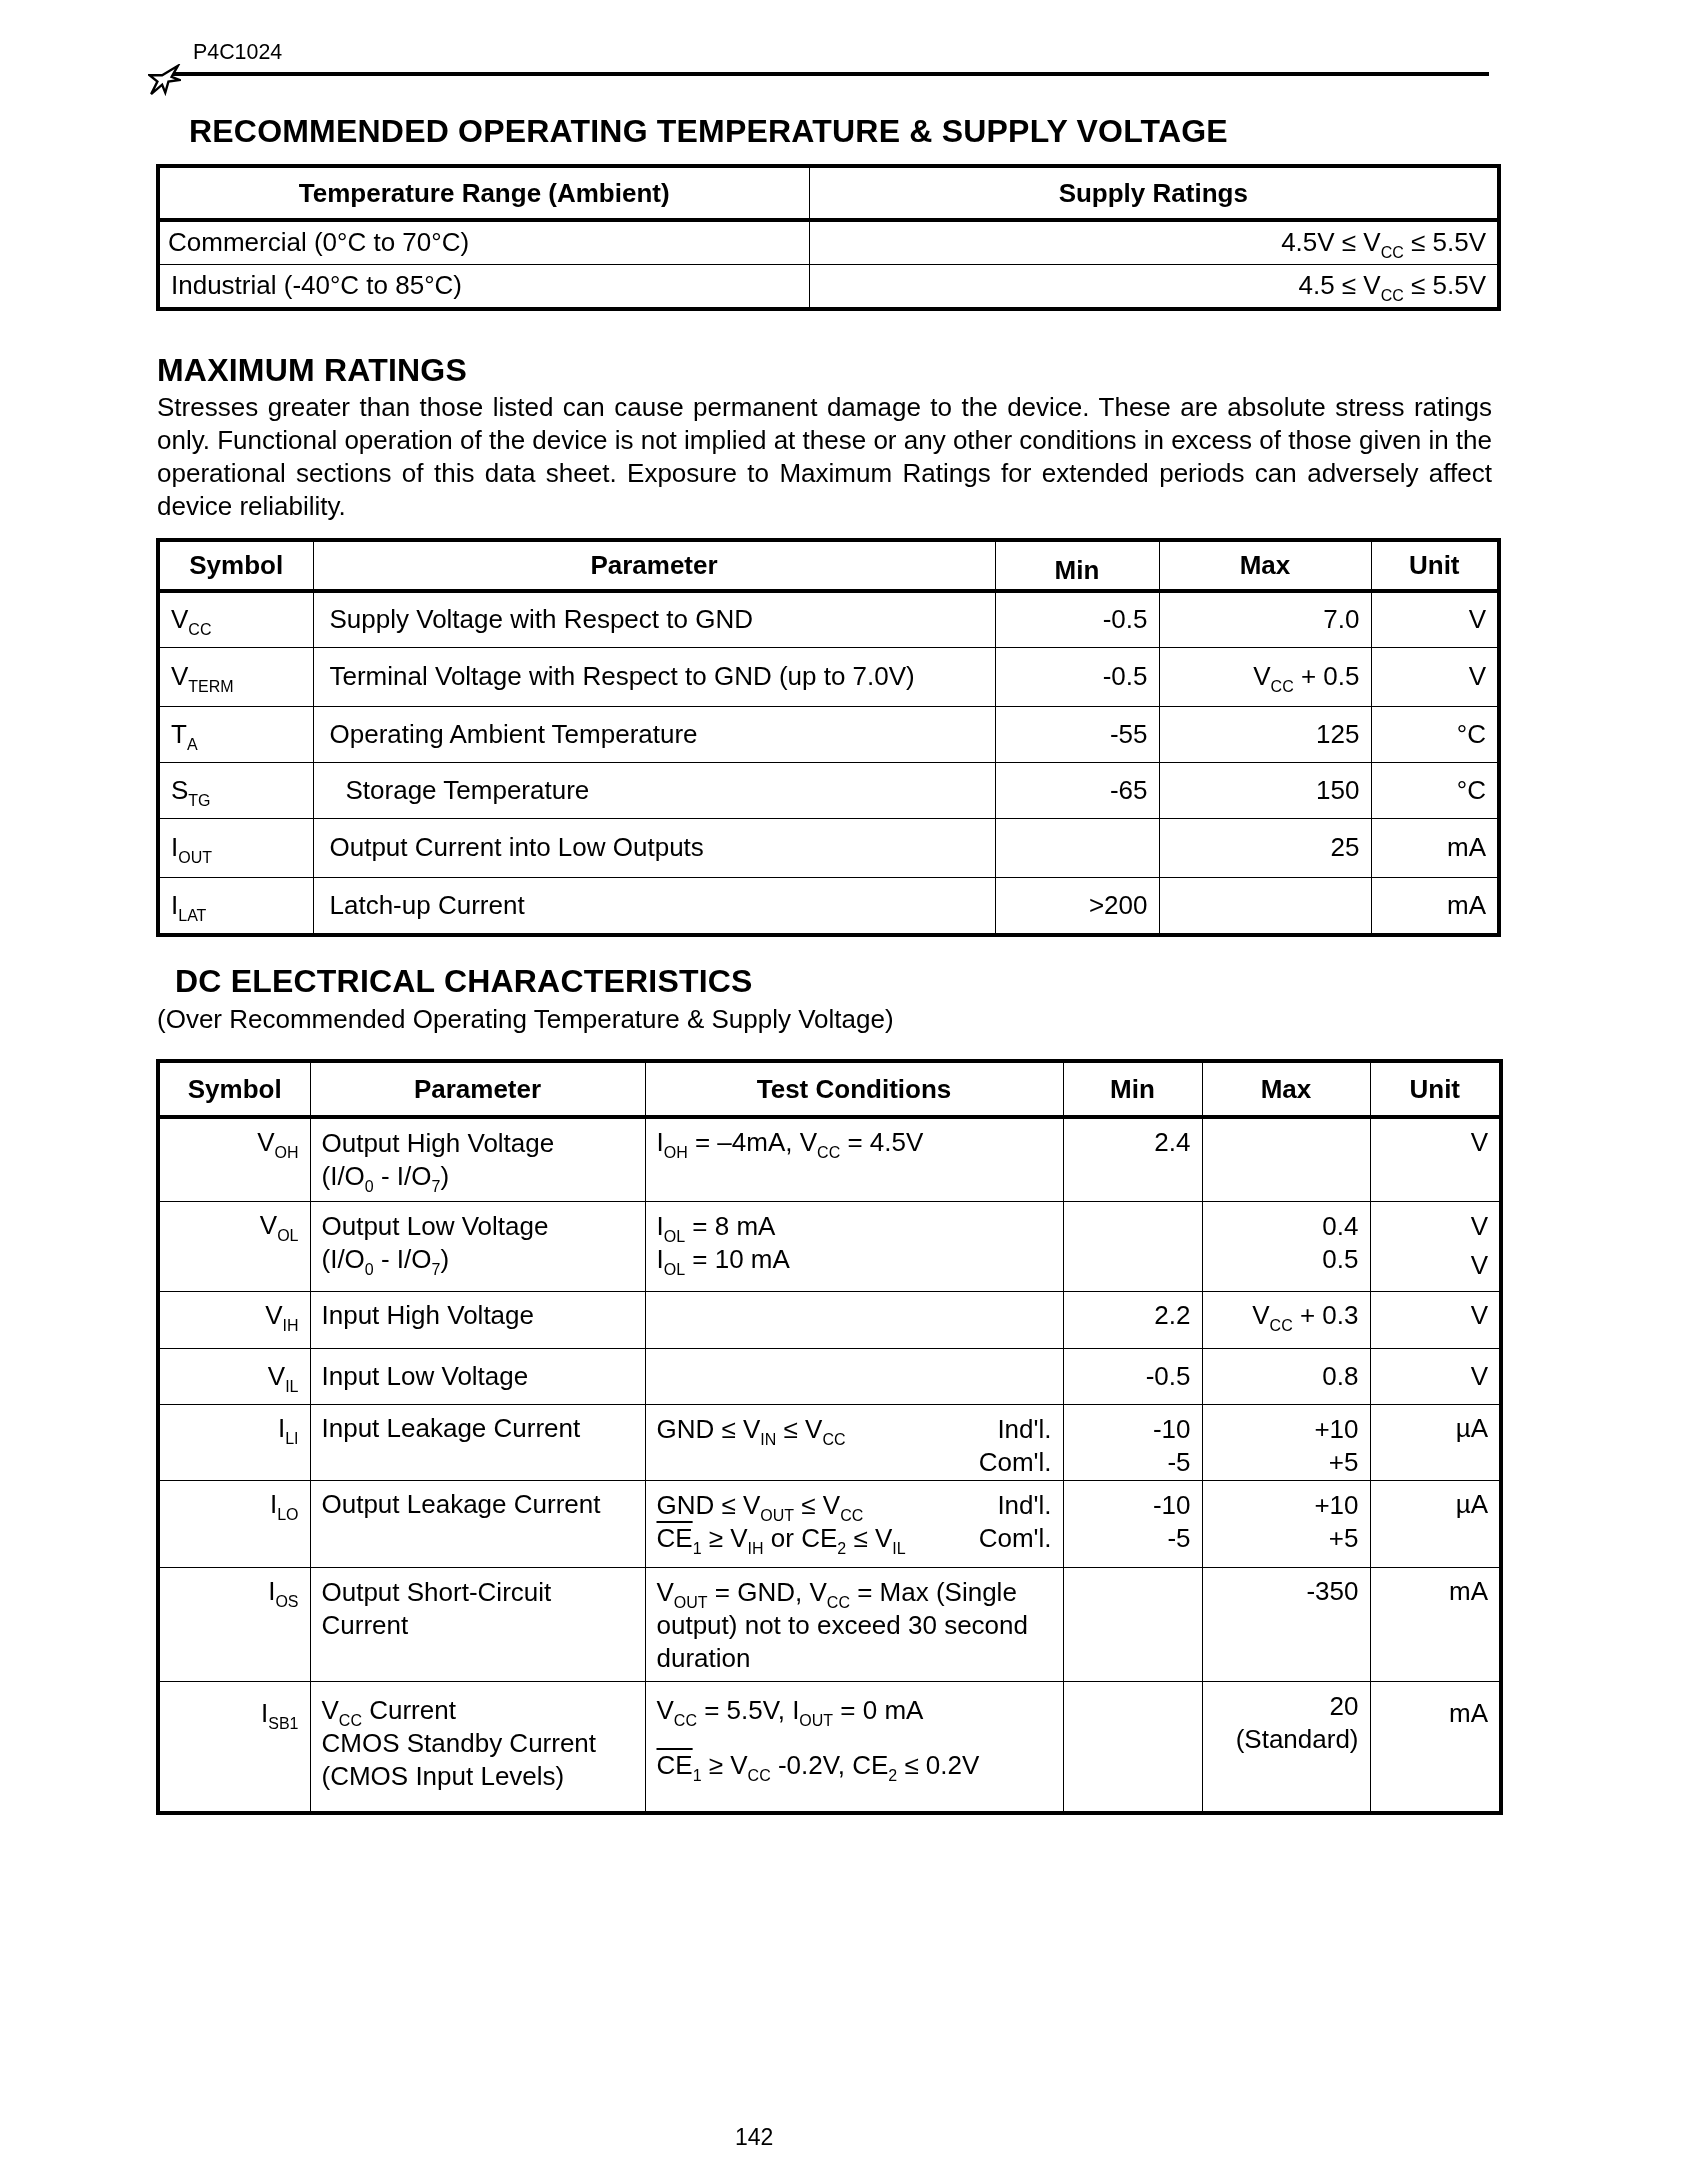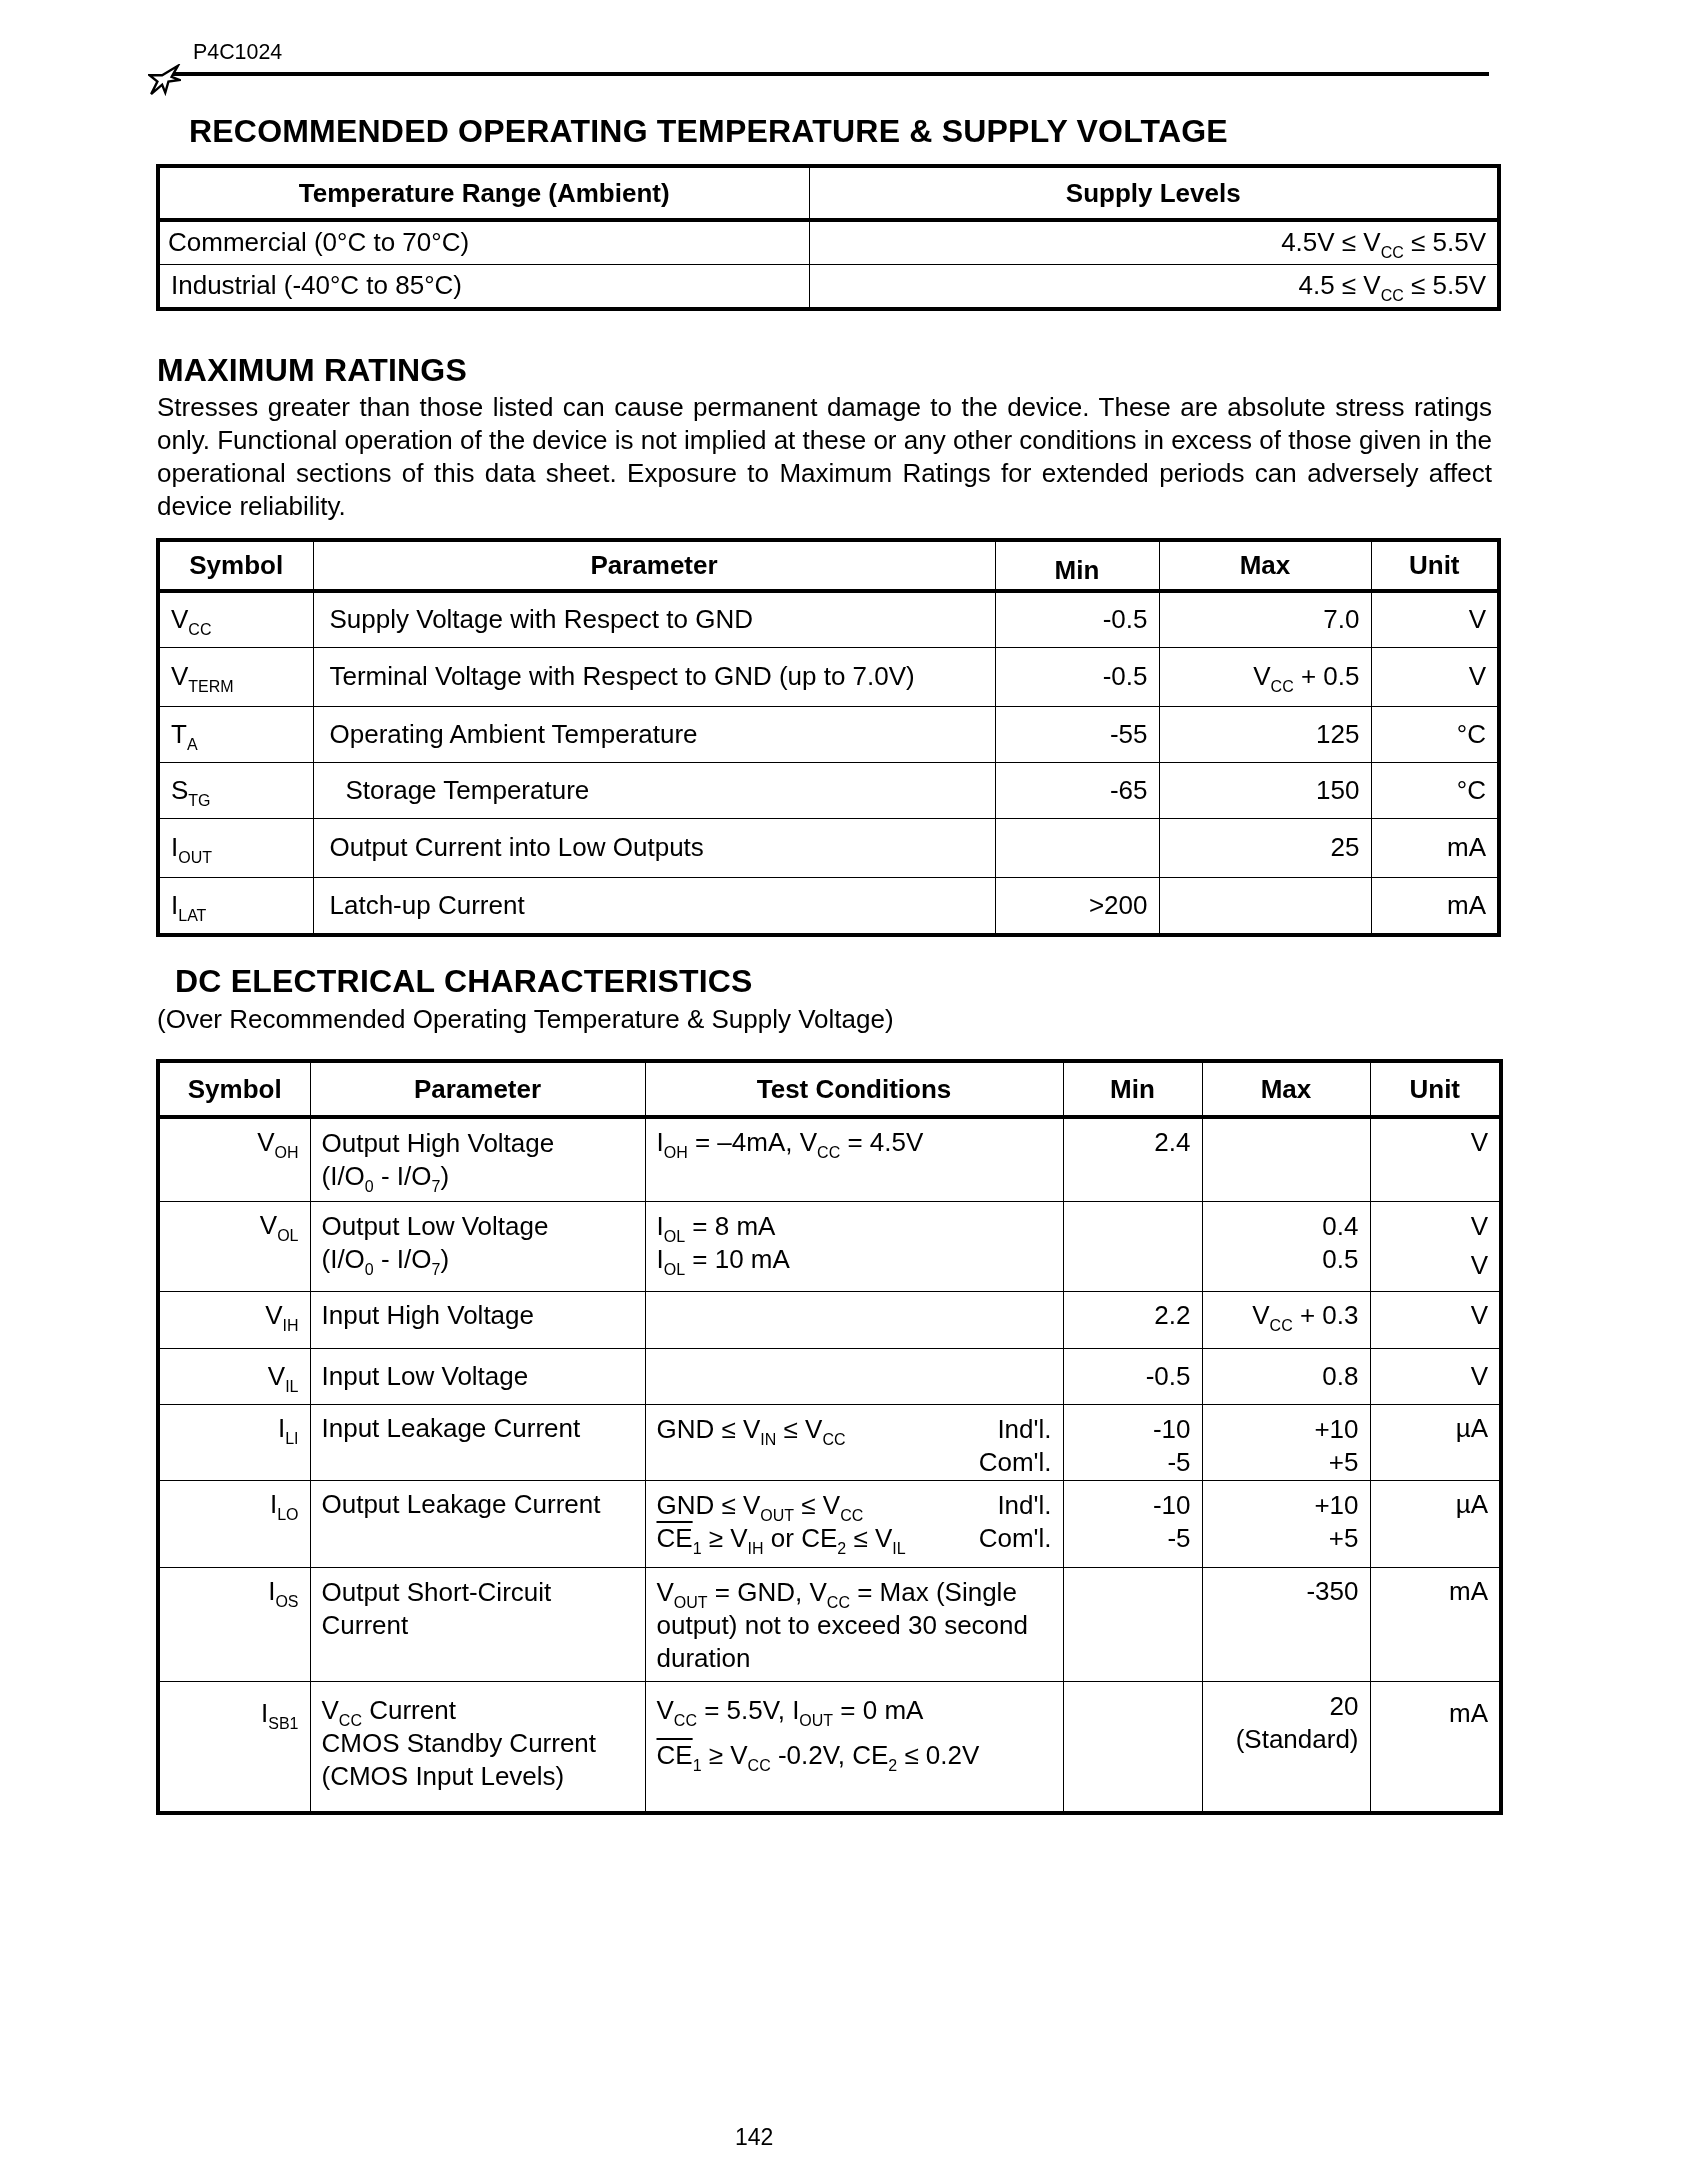--- a/index.html
+++ b/index.html
@@ -37,21 +37,21 @@
 
 <div class="abs h1" style="left:157px; top:113px;margin-left:32px;">RECOMMENDED OPERATING TEMPERATURE &amp; SUPPLY VOLTAGE</div>
 <table class="dt" style="left:156px; top:164px; width:1341px;">
   <colgroup>
       <col style="width:651px">
       <col style="width:690px">
     </colgroup>
   <tbody>
       <tr style="height:54px">
     <th>Temperature Range (Ambient)</th>
-    <th>Supply Levels</th>
+    <th>Supply Ratings</th>
   </tr>
   <tr style="height:44px">
     <td style="padding-left:8px">Commercial (0°C to 70°C)</td>
     <td class="c"><span>4.5V ≤ V</span><sub>CC</sub><span> ≤ 5.5V</span></td>
   </tr>
   <tr style="height:45px">
     <td style="padding-left:11px">Industrial (-40°C to 85°C)</td>
     <td class="c"><span>4.5 ≤ V</span><sub>CC</sub><span> ≤ 5.5V</span></td>
   </tr>
 </tbody>
@@ -257,21 +257,21 @@
 
   <tr style="height:132px">
     <td class="c top" style="padding-top:16px"><span>I</span><sub>SB1</sub></td>
     <td class="top stk" style="padding-top:12.7px">
       <div><span>V</span><sub>CC</sub><span> Current</span></div>
       <div>CMOS Standby Current</div>
       <div>(CMOS Input Levels)</div>
     </td>
     <td class="top stk" style="padding-top:12.7px">
       <div><span>V</span><sub>CC</sub><span> = 5.5V, I</span><sub>OUT</sub><span> = 0 mA</span></div>
-      <div style="margin-top:12px"><span class="ovl">CE</span><sub>1</sub><span> ≥ V</span><sub>CC</sub><span> -0.2V, CE</span><sub>2</sub><span> ≤ 0.2V</span></div>
+      <div style="margin-top:22px"><span class="ovl">CE</span><sub>1</sub><span> ≥ V</span><sub>CC</sub><span> -0.2V, CE</span><sub>2</sub><span> ≤ 0.2V</span></div>
     </td>
     <td class="c top"></td>
     <td class="c top stk">
           <div>20</div>
           <div>(Standard)</div>
         </td>
     <td class="c top" style="padding-top:16px">mA</td>
   </tr>
 </tbody>
   </table>

